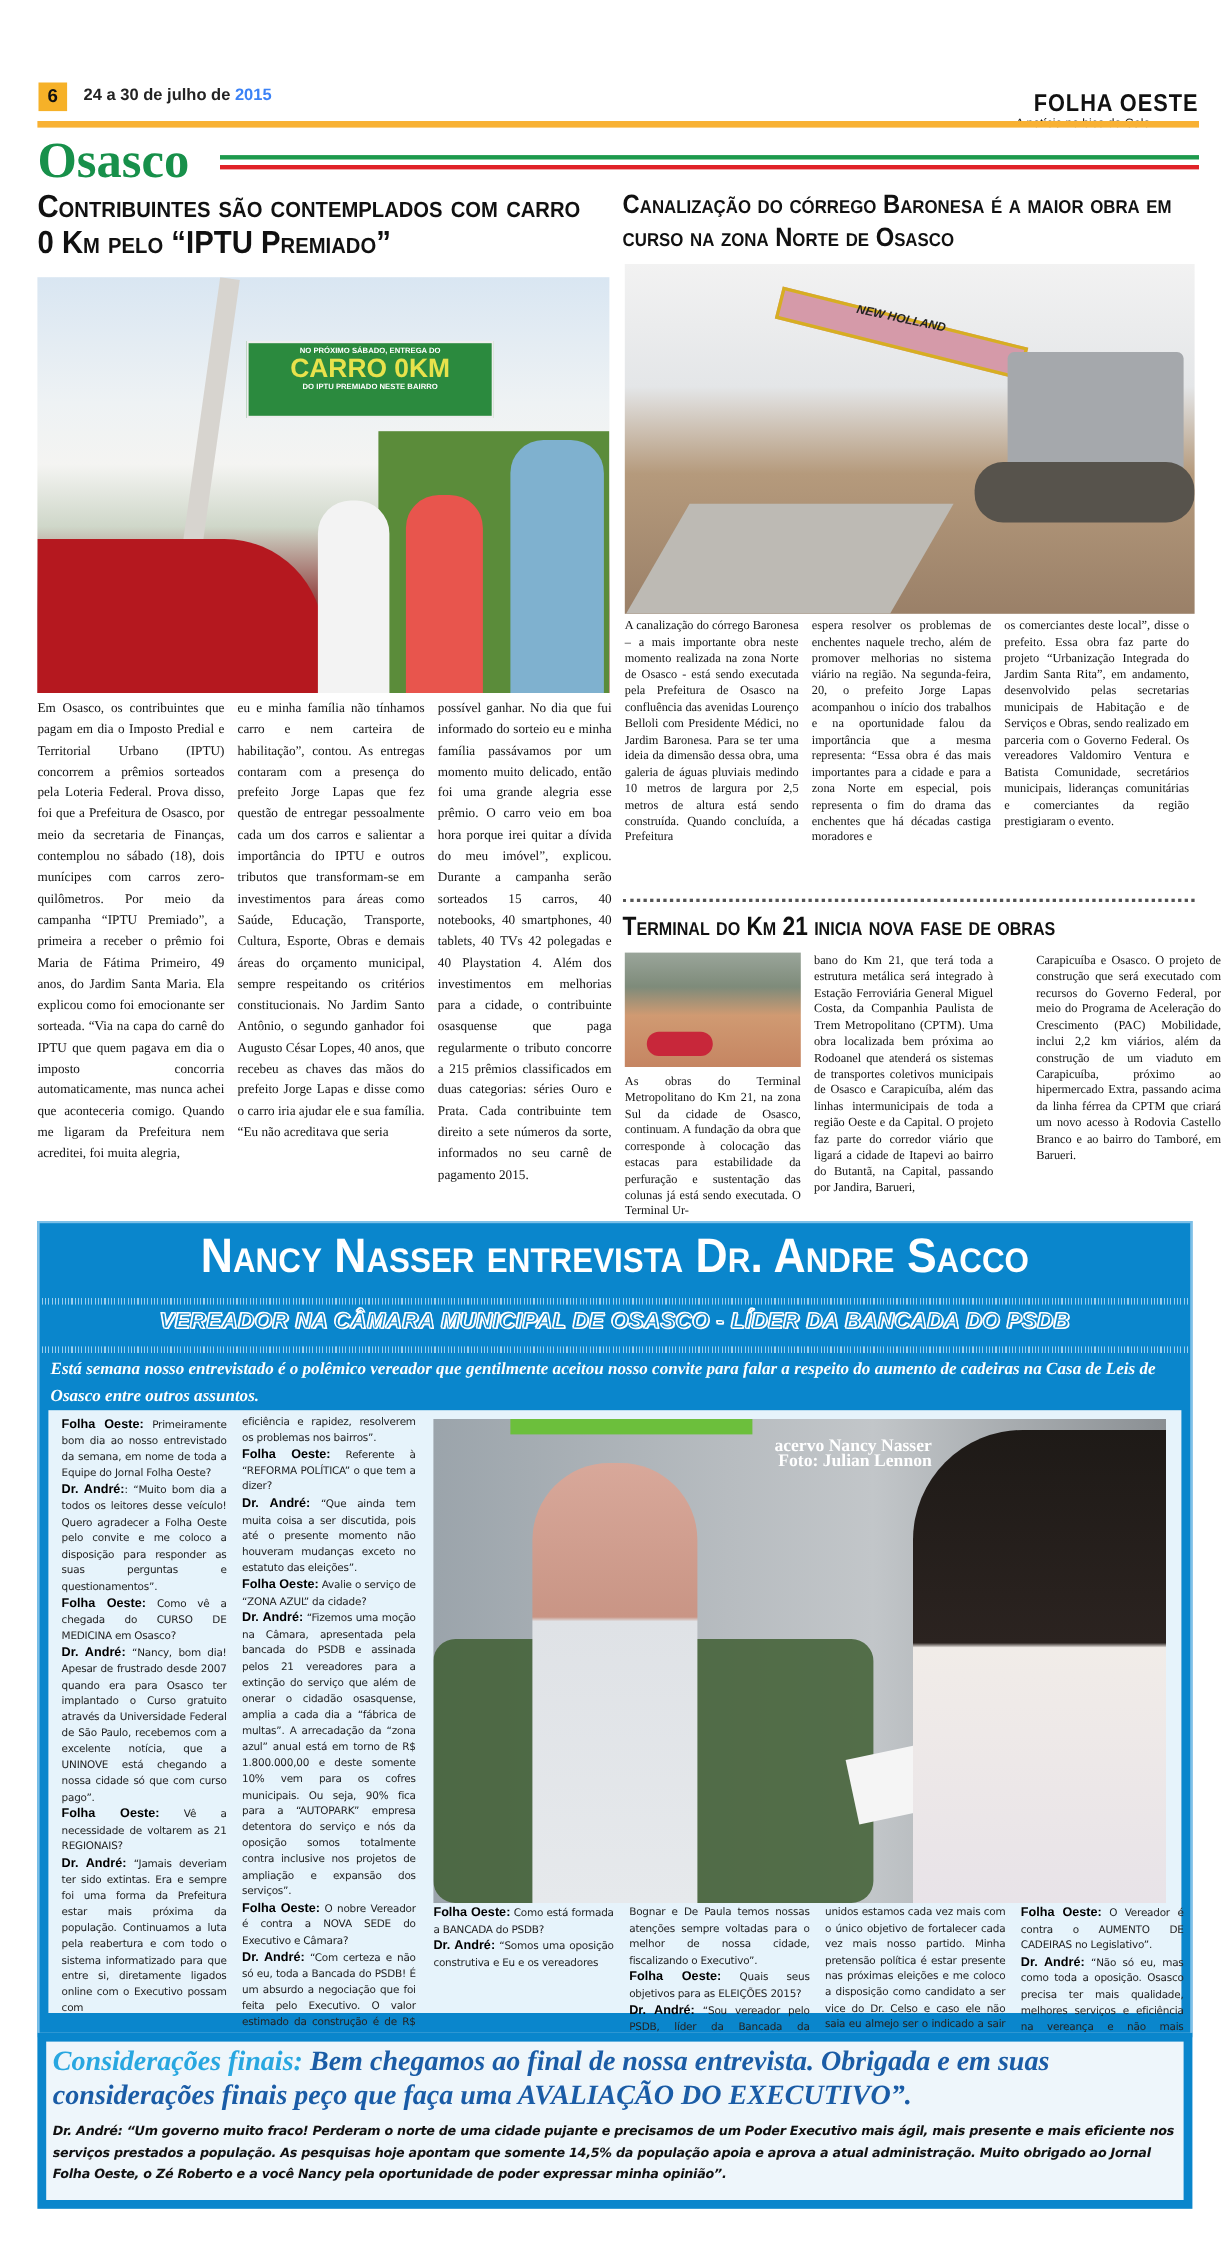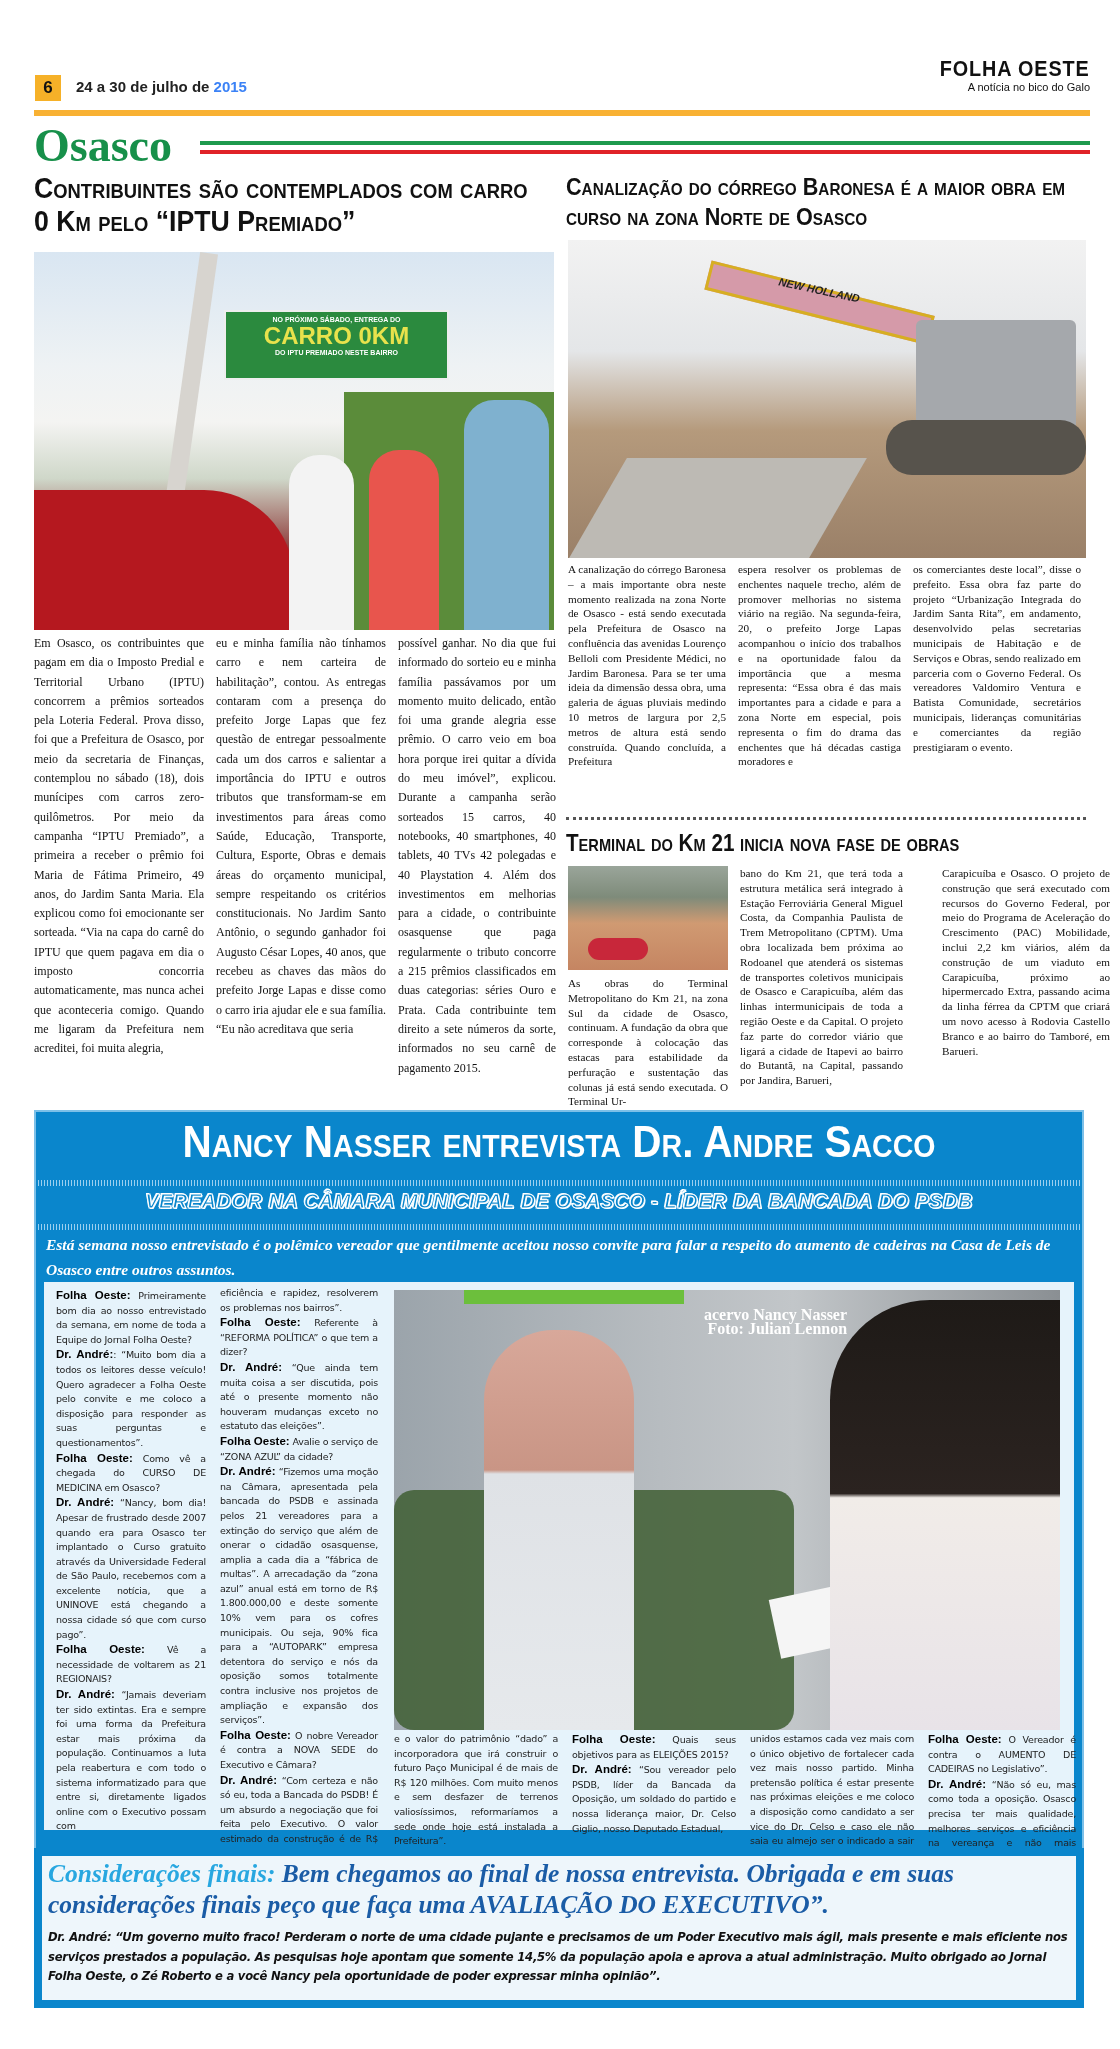--- a/index.html
+++ b/index.html
@@ -3,21 +3,21 @@
 <meta charset="utf-8">
 <style>
   * { box-sizing: border-box; margin: 0; padding: 0; }
   html, body { width: 1120px; height: 2049px; background: #ffffff; overflow: hidden; }
   body { position: relative; font-family: "Liberation Serif", serif; color: #111; }
 
   
   .page-num { position: absolute; left: 35px; top: 75px; width: 26px; height: 26px; background: #f6b128; font-family: "Liberation Sans", sans-serif; font-weight: bold; font-size: 17px; text-align: center; line-height: 26px; }
   .date { position: absolute; left: 76px; top: 78px; font-family: "Liberation Sans", sans-serif; font-weight: bold; font-size: 15px; color: #222; }
   .date .yr { color: #3b82f6; }
-  .masthead { position: absolute; right: 30px; top: 57px; text-align: right; }
+  .masthead { position: absolute; right: 30px; top: 82px; }
   .masthead .name { font-family: "Liberation Sans", sans-serif; font-weight: bold; font-size: 22px; letter-spacing: 1px; line-height: 24px; transform: scaleX(0.9); transform-origin: right; }
   .masthead .tag { font-family: "Liberation Sans", sans-serif; font-size: 11px; }
   .orange-rule { position: absolute; left: 34px; right: 30px; top: 110px; height: 6px; background: #f8b133; }
 
   .section { position: absolute; left: 34px; top: 118px; font-family: "Liberation Serif", serif; font-weight: bold; font-size: 46px; color: #17904a; line-height: 56px; }
   .sec-rule-g { position: absolute; left: 200px; right: 30px; top: 141px; height: 4px; background: #1d9a4d; }
   .sec-rule-r { position: absolute; left: 200px; right: 30px; top: 150px; height: 4px; background: #e02228; }
 
   .headline { position: absolute; font-family: "Liberation Sans", sans-serif; font-weight: bold; color: #111; font-variant: small-caps; transform-origin: left top; }
   .h1 { left: 34px; top: 172px; font-size: 29px; line-height: 33px; width: 560px; transform: scaleX(0.92); }
@@ -175,25 +175,25 @@
       <div class="ivp-sofa"></div>
       <div class="ivp-man"></div>
       <div class="ivp-paper"></div>
       <div class="ivp-woman"></div>
       <div class="ivp-credit">
         <div>acervo Nancy Nasser</div>
         <div>Foto: Julian Lennon</div>
       </div>
     </div>
     <div class="iv-col ivc3">
-        <p><span>e o valor do patrimônio “dado” a incorporadora que irá construir o futuro Paço Municipal é de mais de R$ 120 milhões. Com muito menos e sem desfazer de terrenos valiosíssimos, reformaríamos a sede onde hoje está instalada a Prefeitura”.</span></p>
         <p><span class="spk">Folha Oeste:</span><span> Como está formada a BANCADA do PSDB?</span></p>
         <p><span class="spk">Dr. André:</span><span> “Somos uma oposição construtiva e Eu e os vereadores</span></p>
       </div>
     <div class="iv-col ivc4">
+        <p><span>Bognar e De Paula temos nossas atenções sempre voltadas para o melhor de nossa cidade, fiscalizando o Executivo”.</span></p>
         <p><span class="spk">Folha Oeste:</span><span> Quais seus objetivos para as ELEIÇÕES 2015?</span></p>
         <p><span class="spk">Dr. André:</span><span> “Sou vereador pelo PSDB, líder da Bancada da Oposição, um soldado do partido e nossa liderança maior, Dr. Celso Giglio, nosso Deputado Estadual,</span></p>
       </div>
     <div class="iv-col ivc5">
         <p><span>unidos estamos cada vez mais com o único objetivo de fortalecer cada vez mais nosso partido. Minha pretensão política é estar presente nas próximas eleições e me coloco a disposição como candidato a ser vice do Dr. Celso e caso ele não saia eu almejo ser o indicado a sair candidato a Prefeito. É legítimo aspirarmos cargos maiores e de destaque em nosso município”.</span></p>
       </div>
     <div class="iv-col ivc6">
         <p><span class="spk">Folha Oeste:</span><span> O Vereador é contra o AUMENTO DE CADEIRAS no Legislativo”.</span></p>
         <p><span class="spk">Dr. André:</span><span> “Não só eu, mas como toda a oposição. Osasco precisa ter mais qualidade, melhores serviços e eficiência na vereança e não mais vereadores, só acarretando mais despesas no quadro funcional da Câmara”.</span></p>
       </div>

